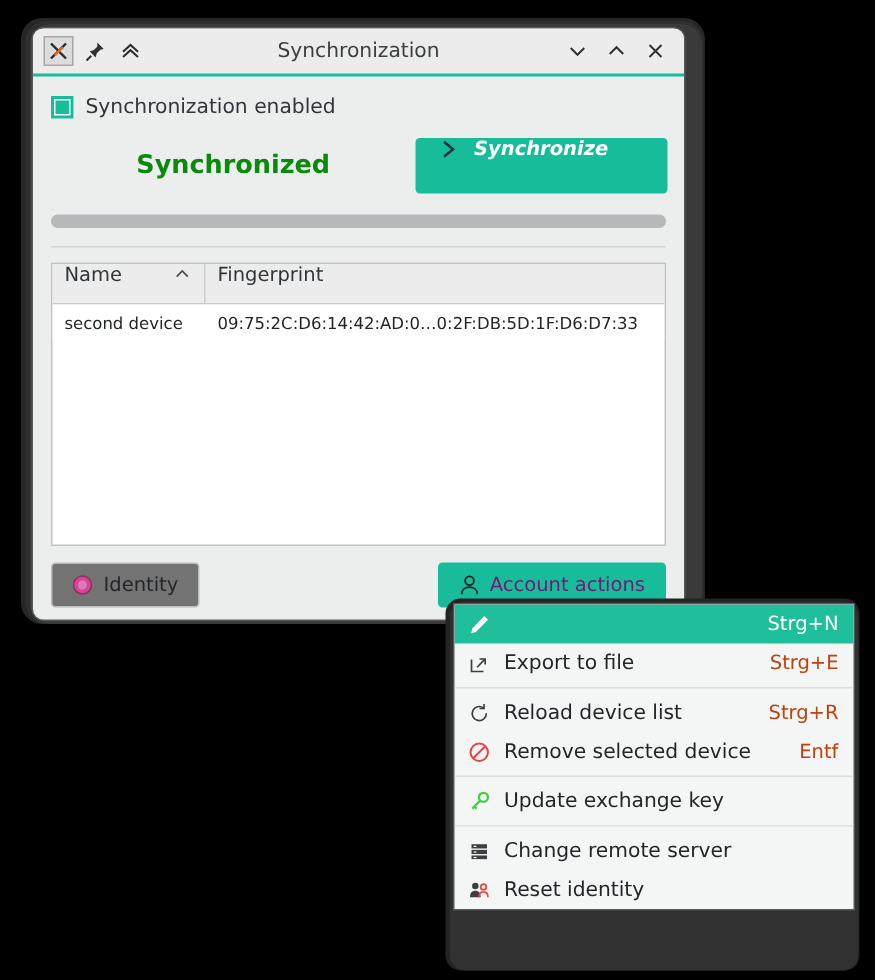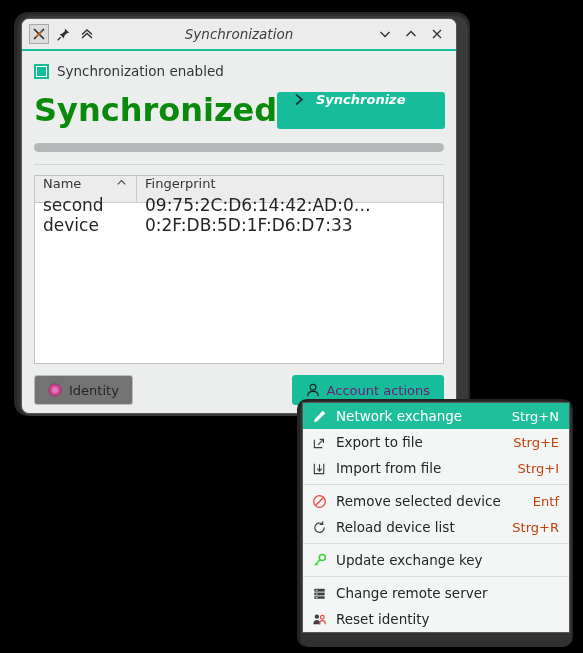--- a/index.html
+++ b/index.html
@@ -52,21 +52,20 @@
     display: flex; align-items: center; justify-content: center;
     position: relative;
   }
   .title-text {
     position: absolute;
     left: 0; right: 0;
     text-align: center;
     font-size: 13.5px;
     color: #3b3f41;
     pointer-events: none;
-    font-style: italic;
   }
   .tb-right {
     margin-left: auto;
     display: flex; align-items: center; gap: 4px;
     padding-right: 8px;
   }
   .wbtn { width: 22px; height: 22px; display:flex; align-items:center; justify-content:center; }
 
   
   .win-body { padding: 10px 12px 0 12px; box-sizing: border-box; height: 362px; position: relative; }
@@ -84,21 +83,21 @@
 
   .status-row {
     display: flex; align-items: center;
     margin-top: 12px;
     height: 38px;
   }
   .status-text {
     flex: 0 0 auto;
     width: 243px;
     text-align: center;
-    font-size: 32px;
+    font-size: 17px;
     font-weight: bold;
     color: #0a8a0a;
     letter-spacing: 0px;
   }
   .sync-btn {
     flex: 0 0 auto;
     width: 168px; height: 37px;
     background: #17bd9b;
     border-radius: 3px;
     display: flex; 
@@ -140,21 +139,21 @@
     display: flex; align-items: flex-start;
     font-size: 13px; color: #31363b;
     padding: 0 8px;
     box-sizing: border-box;
     height: 100%;
   }
   .th.name { width: 102px; border-right: 1px solid #c9cbcc; justify-content: space-between; }
   .th.fp { flex: 1; }
   .tbody { }
   .trow { display: flex; height: 24px; align-items: center; background: #ffffff; }
-  .td { font-size: 17px; color: #232629; padding: 0 8px; box-sizing: border-box; }
+  .td { font-size: 11px; color: #232629; padding: 0 8px; box-sizing: border-box; }
   .td.name { width: 102px; }
   .td.fp { flex: 1; }
 
   
   .footer {
     display: flex; align-items: center;
     margin-top: 11px;
   }
   .btn {
     height: 30px;
@@ -337,70 +336,58 @@
   <div class="menu-shadow m2"></div>
 
   <div class="menu">
 
     <div class="mi sel">
       <span class="mi-icon">
         <svg width="15" height="15" viewBox="0 0 16 16">
           <path d="M11.5 1.8 L14.2 4.5 L5.6 13.1 L2.2 14 L3.1 10.6 Z" fill="#ffffff"></path>
         </svg>
       </span>
-      <span class="mi-label">Network exchange</span>
       <span class="mi-accel">Strg+N</span>
     </div>
 
     <div class="mi">
       <span class="mi-icon">
         <svg width="15" height="15" viewBox="0 0 16 16">
           <path d="M2.5 5 L2.5 13.5 L11 13.5" fill="none" stroke="#3b3f41" stroke-width="1.2"></path>
           <path d="M6.5 10.5 L11.5 5.2" fill="none" stroke="#3b3f41" stroke-width="1.2"></path>
           <path d="M8.2 4.6 L12.2 4.6 L12.2 8.6" fill="none" stroke="#3b3f41" stroke-width="1.2"></path>
         </svg>
       </span>
       <span class="mi-label">Export to file</span>
       <span class="mi-accel">Strg+E</span>
     </div>
 
-    <div class="mi">
-      <span class="mi-icon">
-        <svg width="15" height="15" viewBox="0 0 16 16">
-          <path d="M2.5 3 L2.5 13.5 L12.5 13.5 L12.5 3" fill="none" stroke="#3b3f41" stroke-width="1.2"></path>
-          <path d="M8 3.5 L8 10.5" fill="none" stroke="#3b3f41" stroke-width="1.2"></path>
-          <path d="M5.6 8.2 L8 10.8 L10.4 8.2" fill="none" stroke="#3b3f41" stroke-width="1.2"></path>
-        </svg>
-      </span>
-      <span class="mi-label">Import from file</span>
-      <span class="mi-accel">Strg+I</span>
-    </div>
 
     <div class="msep"></div>
+
+    <div class="mi">
+      <span class="mi-icon">
+        <svg width="15" height="15" viewBox="0 0 16 16">
+          <path d="M13 8 A5 5 0 1 1 11 4.2" fill="none" stroke="#3b3f41" stroke-width="1.2"></path>
+          <path d="M11.4 1.4 L11.4 4.6 L8.2 4.6" fill="none" stroke="#3b3f41" stroke-width="1.2"></path>
+        </svg>
+      </span>
+      <span class="mi-label">Reload device list</span>
+      <span class="mi-accel">Strg+R</span>
+    </div>
 
     <div class="mi">
       <span class="mi-icon">
         <svg width="15" height="15" viewBox="0 0 16 16">
           <circle cx="8" cy="8" r="6.2" fill="none" stroke="#e8453c" stroke-width="1.4"></circle>
           <path d="M3.7 12.3 L12.3 3.7" stroke="#e8453c" stroke-width="1.4"></path>
         </svg>
       </span>
       <span class="mi-label">Remove selected device</span>
       <span class="mi-accel">Entf</span>
-    </div>
-
-    <div class="mi">
-      <span class="mi-icon">
-        <svg width="15" height="15" viewBox="0 0 16 16">
-          <path d="M13 8 A5 5 0 1 1 11 4.2" fill="none" stroke="#3b3f41" stroke-width="1.2"></path>
-          <path d="M11.4 1.4 L11.4 4.6 L8.2 4.6" fill="none" stroke="#3b3f41" stroke-width="1.2"></path>
-        </svg>
-      </span>
-      <span class="mi-label">Reload device list</span>
-      <span class="mi-accel">Strg+R</span>
     </div>
 
     <div class="msep"></div>
 
     <div class="mi">
       <span class="mi-icon">
         <svg width="15" height="15" viewBox="0 0 16 16">
           <circle cx="11" cy="4.8" r="3.2" fill="none" stroke="#3bd43b" stroke-width="1.6"></circle>
           <path d="M8.8 7 L3 13" stroke="#3bd43b" stroke-width="1.6"></path>
           <path d="M4.6 11.4 L6.1 12.9" stroke="#3bd43b" stroke-width="1.6"></path>

